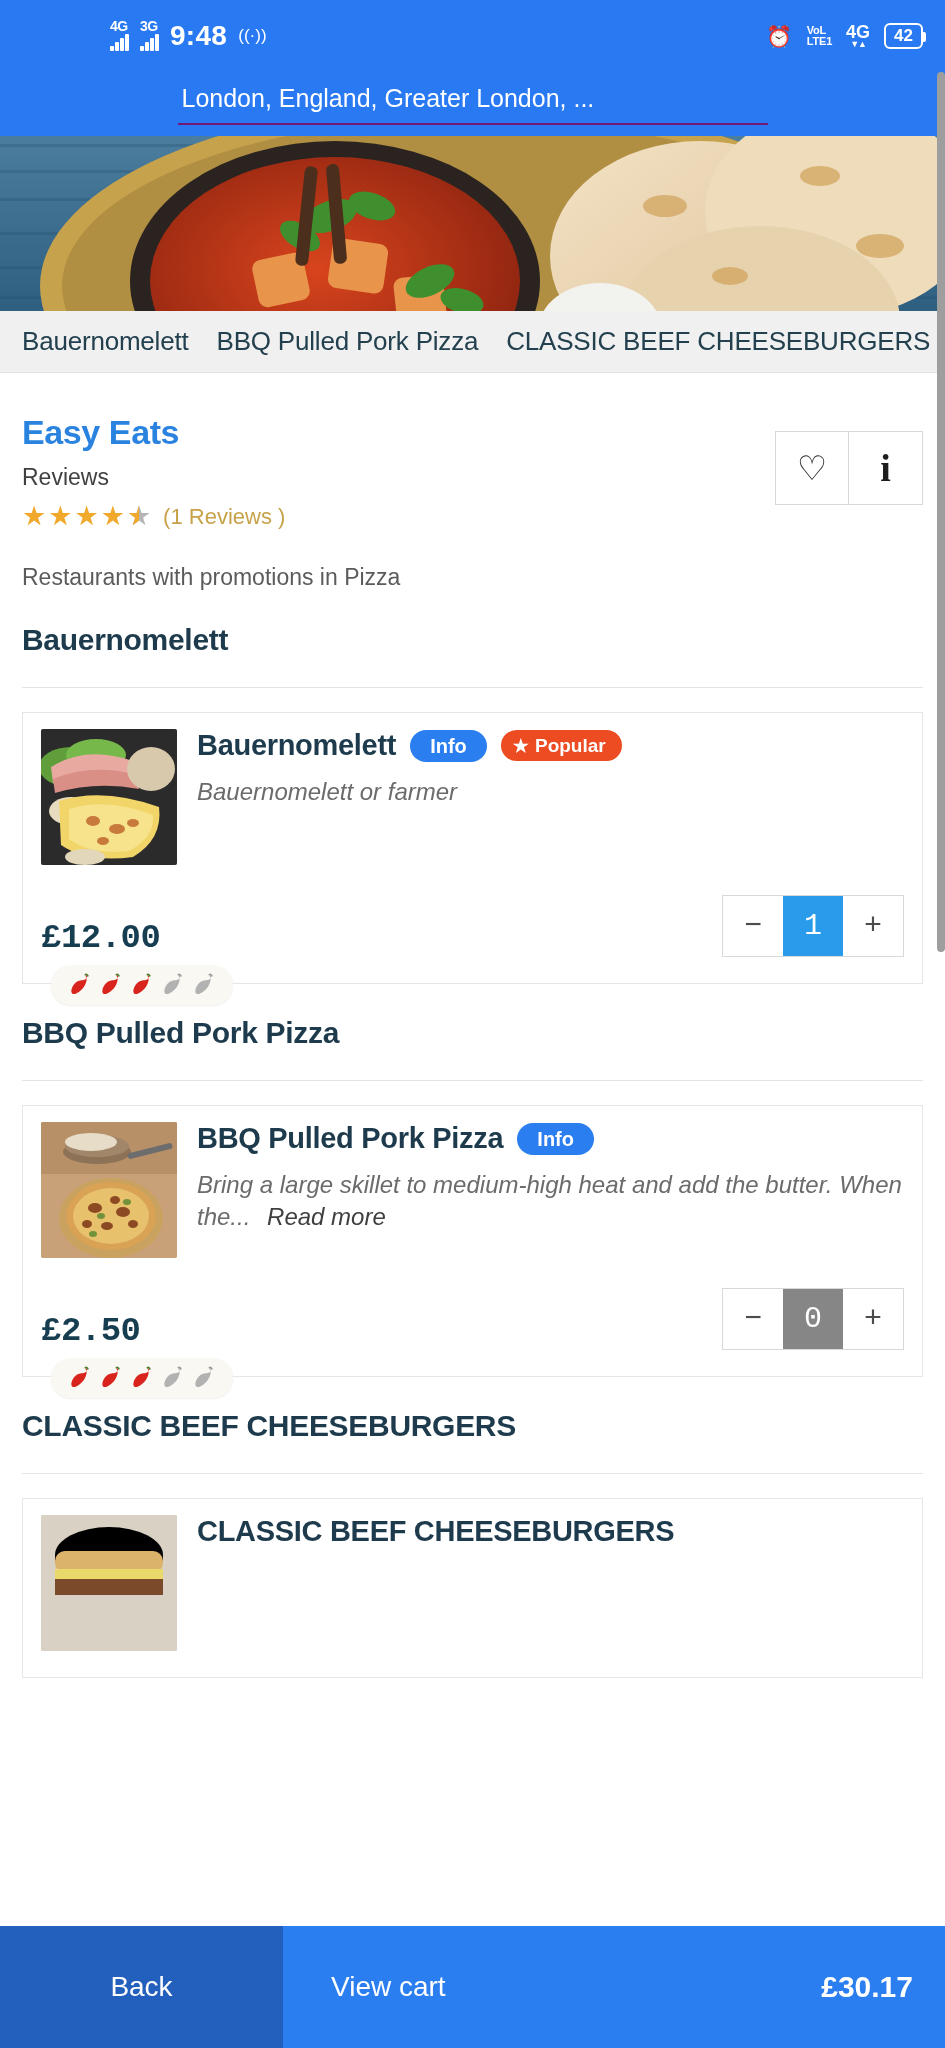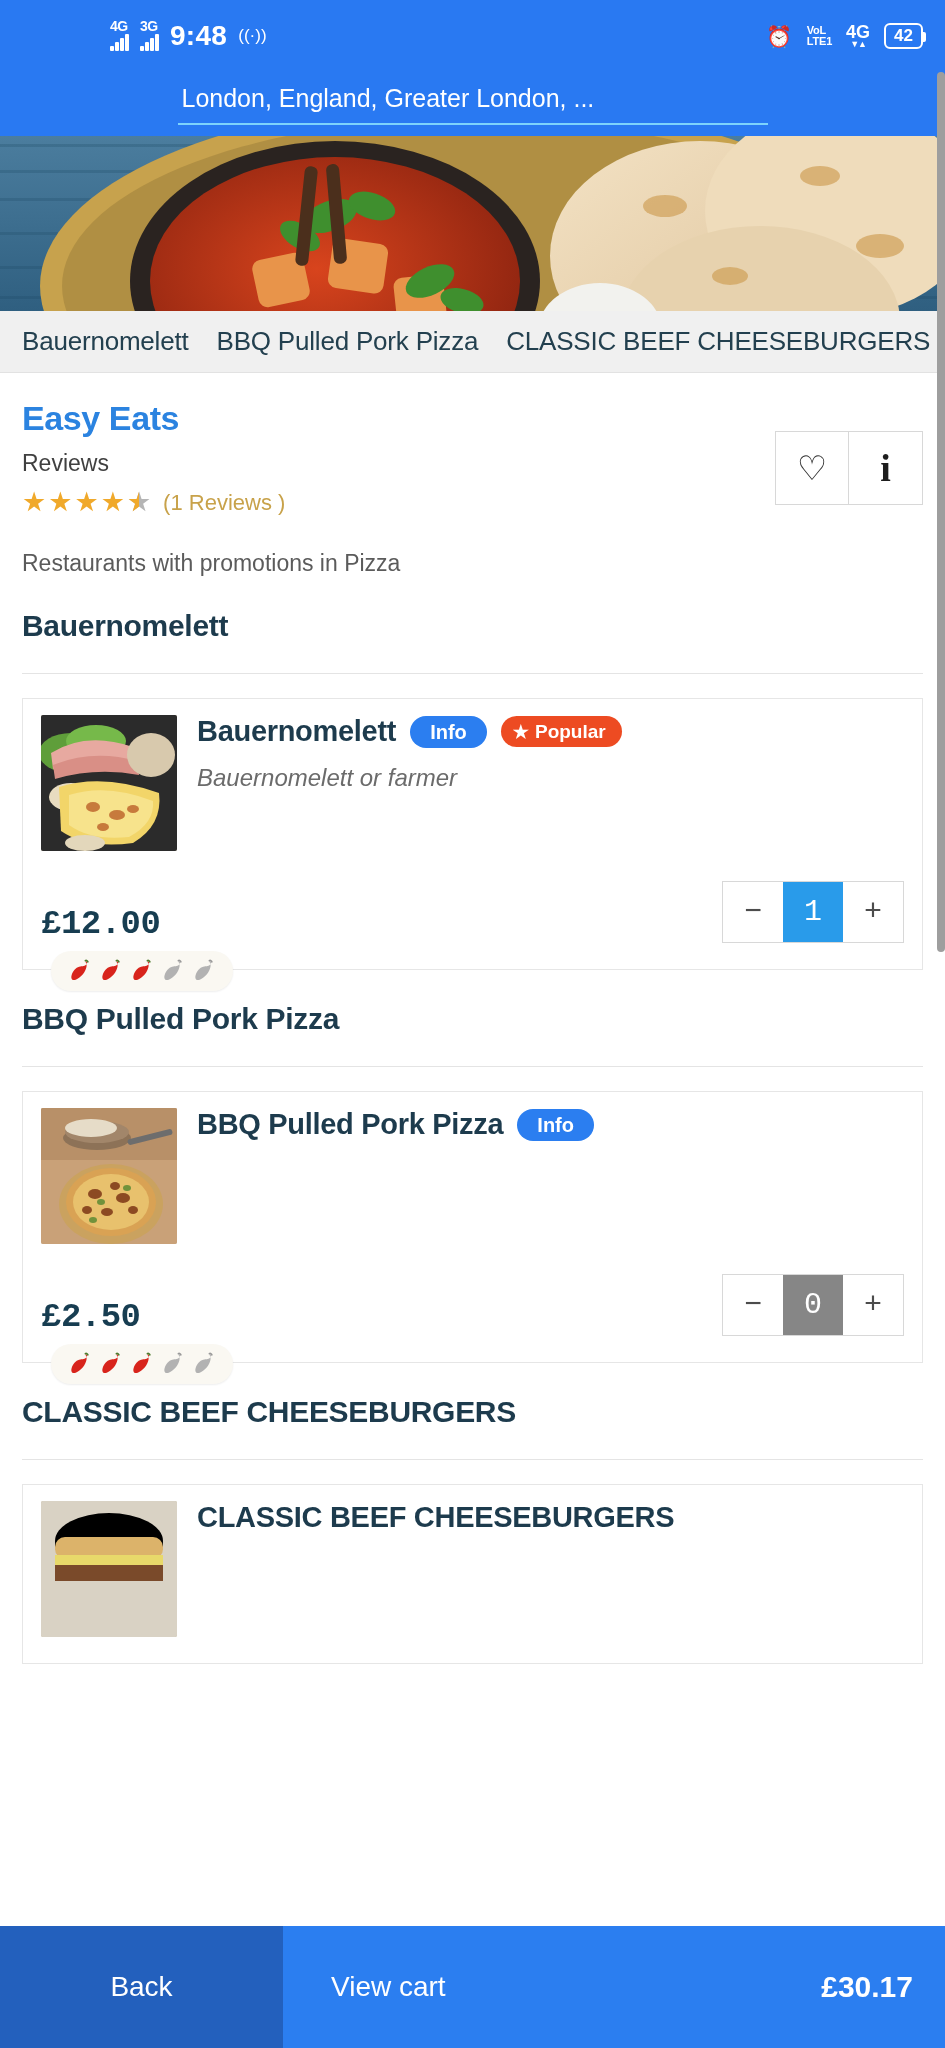--- a/index.html
+++ b/index.html
@@ -63,21 +63,21 @@
   .locationbar {
     background: #2979f2;
     height: 64px;
     display: flex;
     align-items: center;
     justify-content: center;
   }
   .location-input {
     color: #ffffff;
     font-size: 25px;
-    border-bottom: 2px solid #7dd3fc;
+    border-bottom: 2px solid #701a75;
     padding: 0 4px 10px 4px;
     min-width: 590px;
     text-align: left;
   }
 
   
   .hero {
     position: relative;
     height: 175px;
     overflow: hidden;
@@ -100,21 +100,21 @@
   .cat-tab {
     font-size: 26px;
     color: #23404f;
     flex: 0 0 auto;
     letter-spacing: -0.2px;
   }
 
   
   .content { padding: 0 22px; position: relative; }
 
-  .rest-head { padding-top: 26px; position: relative; }
+  .rest-head { padding-top: 40px; position: relative; }
   .rest-name {
     color: #2b83e0;
     font-size: 34px;
     font-weight: bold;
     letter-spacing: -0.4px;
   }
   .rest-cuisine {
     color: #404040;
     font-size: 23px;
     margin-top: 12px;
@@ -543,20 +543,24 @@
               <ellipse cx="86" cy="80" rx="4" ry="3"></ellipse>
               <ellipse cx="52" cy="112" rx="4" ry="3"></ellipse>
             </g>
           </svg>
         </div>
         <div class="card-body">
           <div class="title-row">
             <span class="item-title">BBQ Pulled Pork Pizza</span>
             <span class="badge-info">Info</span>
           </div>
+          <div class="item-desc">
+            <span>Bring a large skillet to medium-high heat and add the butter. When the...</span>
+            <span class="read-more">Read more</span>
+          </div>
         </div>
       </div>
       <div class="card-bottom">
         <div class="price">£2.50</div>
         <div class="stepper">
           <div class="stp-btn">−</div>
           <div class="stp-val zero">0</div>
           <div class="stp-btn">+</div>
         </div>
       </div>

